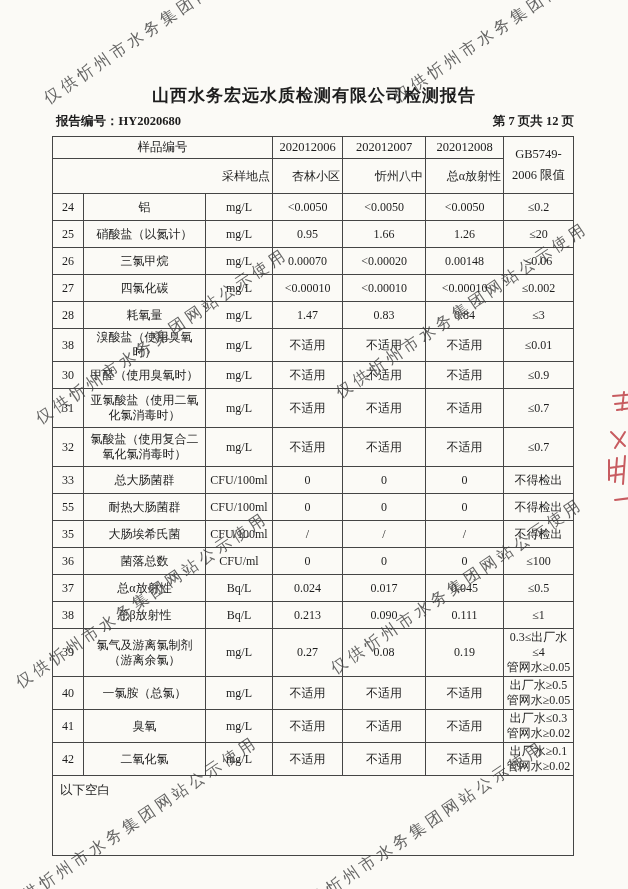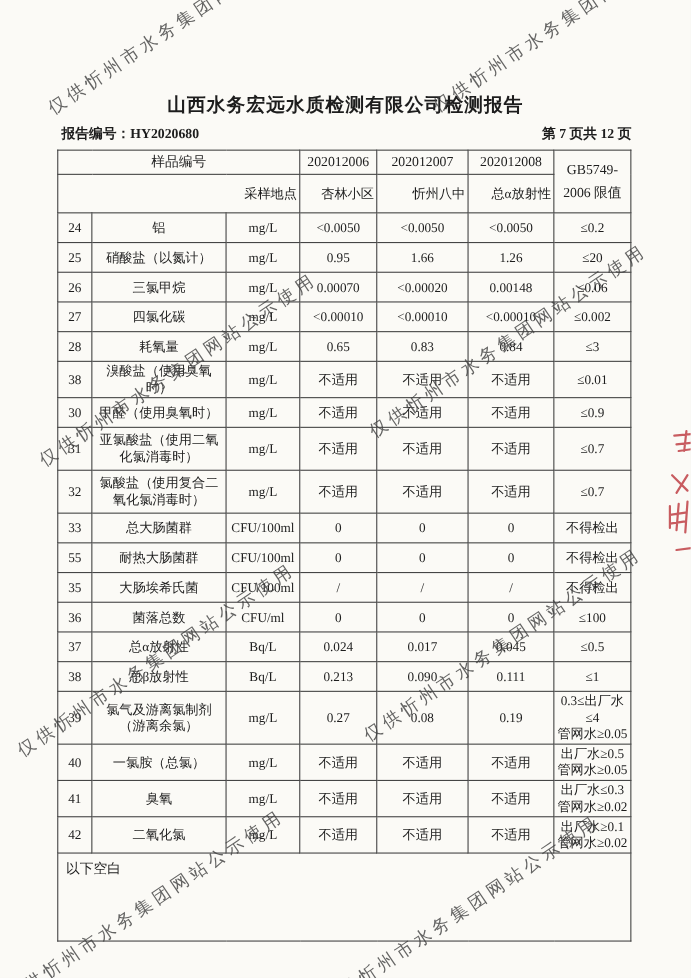--- a/index.html
+++ b/index.html
@@ -153,21 +153,21 @@
           <td>mg/L</td>
           <td>&lt;0.00010</td>
           <td>&lt;0.00010</td>
           <td>&lt;0.00010</td>
           <td class="limit">≤0.002</td>
         </tr>
         <tr>
           <td>28</td>
           <td class="name">耗氧量</td>
           <td>mg/L</td>
-          <td>0.65</td>
+          <td>1.47</td>
           <td>0.83</td>
           <td>0.84</td>
           <td class="limit">≤3</td>
         </tr>
         <tr>
           <td>38</td>
           <td class="name">溴酸盐（使用臭氧时）</td>
           <td>mg/L</td>
           <td>不适用</td>
           <td>不适用</td>

